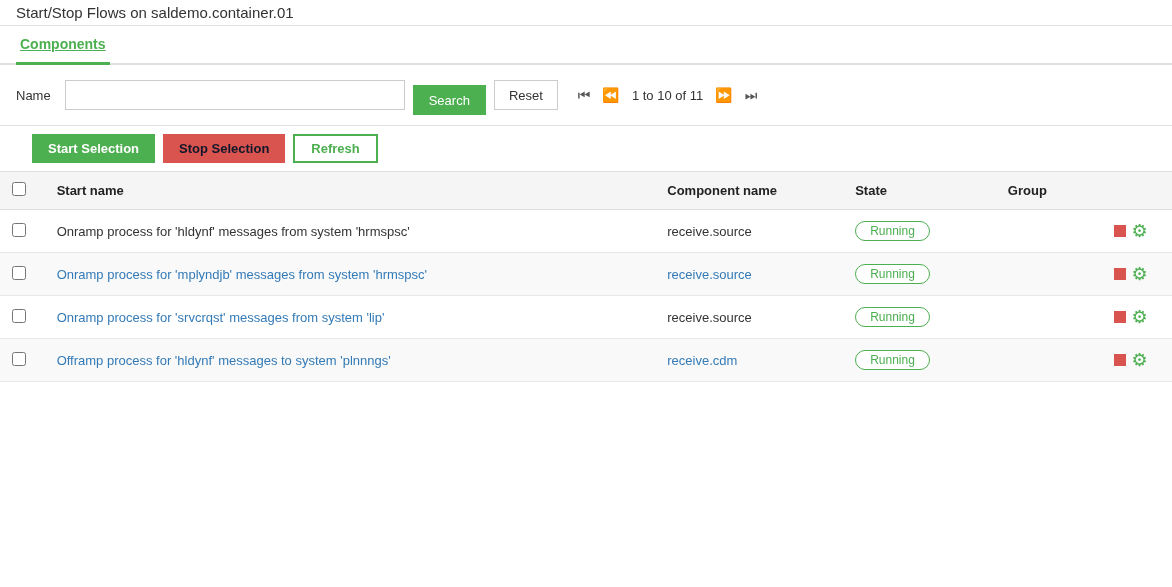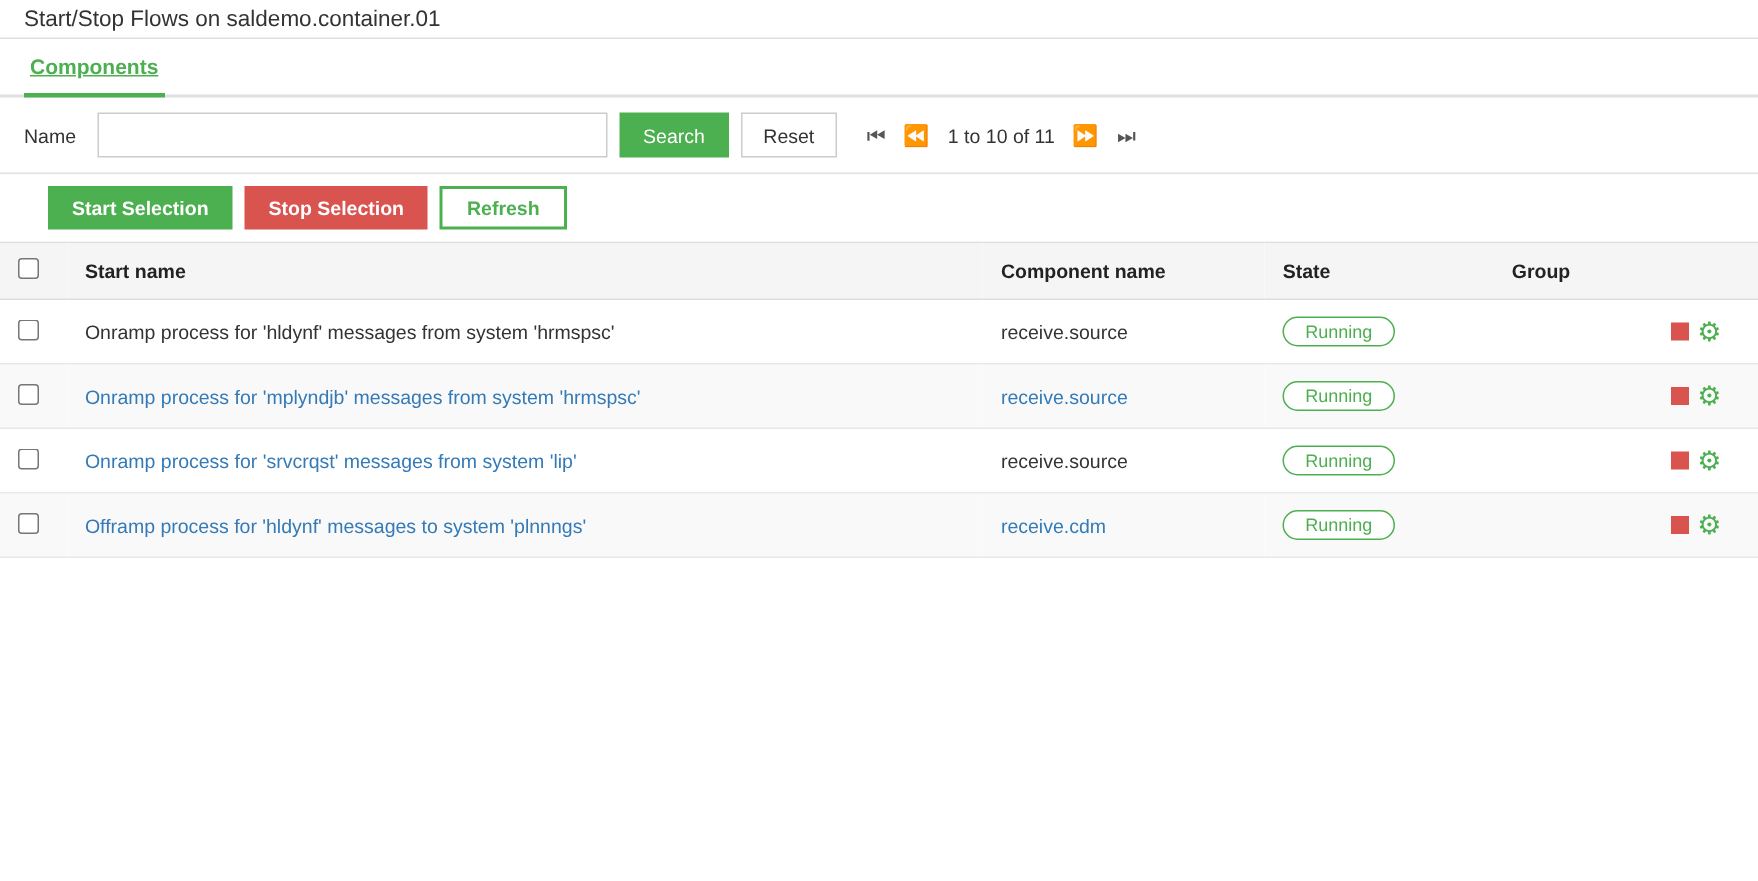--- a/index.html
+++ b/index.html
@@ -7,30 +7,30 @@
 
     .page-header { padding: 4px 16px; border-bottom: 1px solid #e0e0e0; }
     .page-title { font-size: 15px; color: #333; }
 
     .tab-bar { padding: 0 16px; border-bottom: 2px solid #e0e0e0; }
     .tab { display: inline-block; padding: 10px 4px; font-size: 14px; color: #4caf50; font-weight: bold; border-bottom: 3px solid #4caf50; cursor: pointer; margin-bottom: -2px; text-decoration: underline; }
 
     .toolbar { padding: 10px 16px; display: flex; align-items: center; gap: 8px; border-bottom: 1px solid #e0e0e0; }
     .label-name { font-size: 13px; color: #333; margin-right: 6px; }
     .search-input { width: 340px; height: 30px; border: 1px solid #ccc; padding: 4px 8px; font-size: 13px; }
-    .btn-search { background: #4caf50; color: #fff; border: none; padding: 5px 16px; font-size: 13px; cursor: pointer; height: 30px; }
+    .btn-search { background: #4caf50; color: #fff; border: none; padding: 5px 16px; font-size: 13px; cursor: pointer; height: 30px; margin-top: 10px; }
     .btn-reset { background: #fff; color: #333; border: 1px solid #ccc; padding: 5px 14px; font-size: 13px; cursor: pointer; height: 30px; }
     .pagination { display: flex; align-items: center; gap: 4px; margin-left: 8px; }
     .pag-btn { background: #fff; border: none; cursor: pointer; font-size: 14px; color: #555; padding: 2px 4px; }
     .pag-btn:disabled { color: #ccc; cursor: default; }
     .pag-info { font-size: 13px; color: #333; padding: 0 4px; }
 
     .action-bar { padding: 8px 32px; display: flex; gap: 8px; }
     .btn-start { background: #4caf50; color: #fff; border: none; padding: 6px 16px; font-size: 13px; cursor: pointer; font-weight: bold; }
-    .btn-stop { background: #d9534f; color: #ffffff; border: none; padding: 6px 16px; font-size: 13px; cursor: pointer; font-weight: bold; }
+    .btn-stop { background: #d9534f; color: #0f172a; border: none; padding: 6px 16px; font-size: 13px; cursor: pointer; font-weight: bold; }
     .btn-refresh { background: #fff; color: #4caf50; border: 2px solid #4caf50; padding: 5px 16px; font-size: 13px; cursor: pointer; font-weight: bold; }
 
     table { width: 100%; border-collapse: collapse; }
     thead tr { background: #f5f5f5; border-top: 1px solid #ddd; border-bottom: 1px solid #ddd; }
     thead th { padding: 10px 12px; text-align: left; font-size: 13px; font-weight: bold; color: #222; }
     tbody tr { border-bottom: 1px solid #e8e8e8; }
     tbody tr:nth-child(even) { background: #f9f9f9; }
     tbody tr:nth-child(odd) { background: #fff; }
     tbody td { padding: 10px 12px; font-size: 13px; vertical-align: middle; }
 

